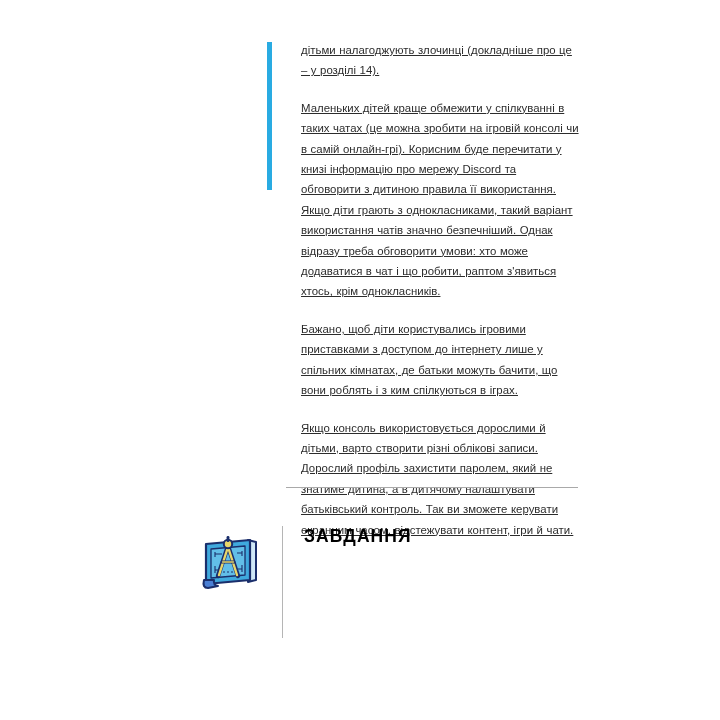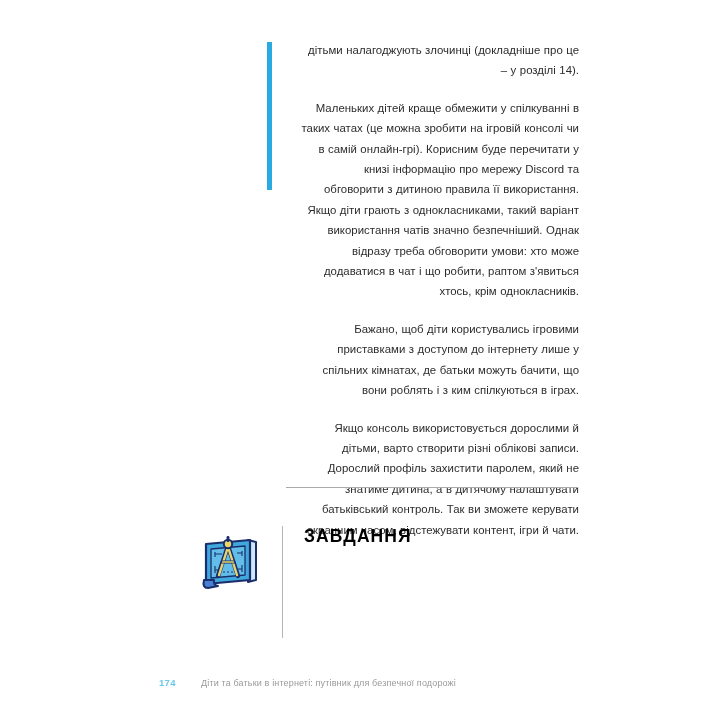--- a/index.html
+++ b/index.html
@@ -40,22 +40,23 @@
     height: 148px;
     background: #29abe2;
   }
 
   p.para {
     margin: 0 0 17px 16px;
     font-size: 11.4px;
     line-height: 20.4px;
     letter-spacing: 0.02px;
     color: #2c2c2c;
-    text-align: right;
+    text-align: left;
     word-spacing: 0.3px;
+    text-decoration: underline;
   }
   p.para:last-child { margin-bottom: 0; }
 
   
   .divider {
     position: absolute;
     left: 286px;
     top: 487px;
     width: 292px;
     height: 1px;
@@ -182,18 +183,14 @@
     </svg>
 
     <div class="task-rule"></div>
 
     <div class="task-body">
       <div class="task-title">ЗАВДАННЯ</div>
     </div>
 
   </div>
 
-  <div class="footer">
-    <span class="footer-pageno">174</span>
-    <span class="footer-title">Діти та батьки в інтернеті: путівник для безпечної подорожі</span>
-  </div>
 
 </div>
 
 </body></html>

